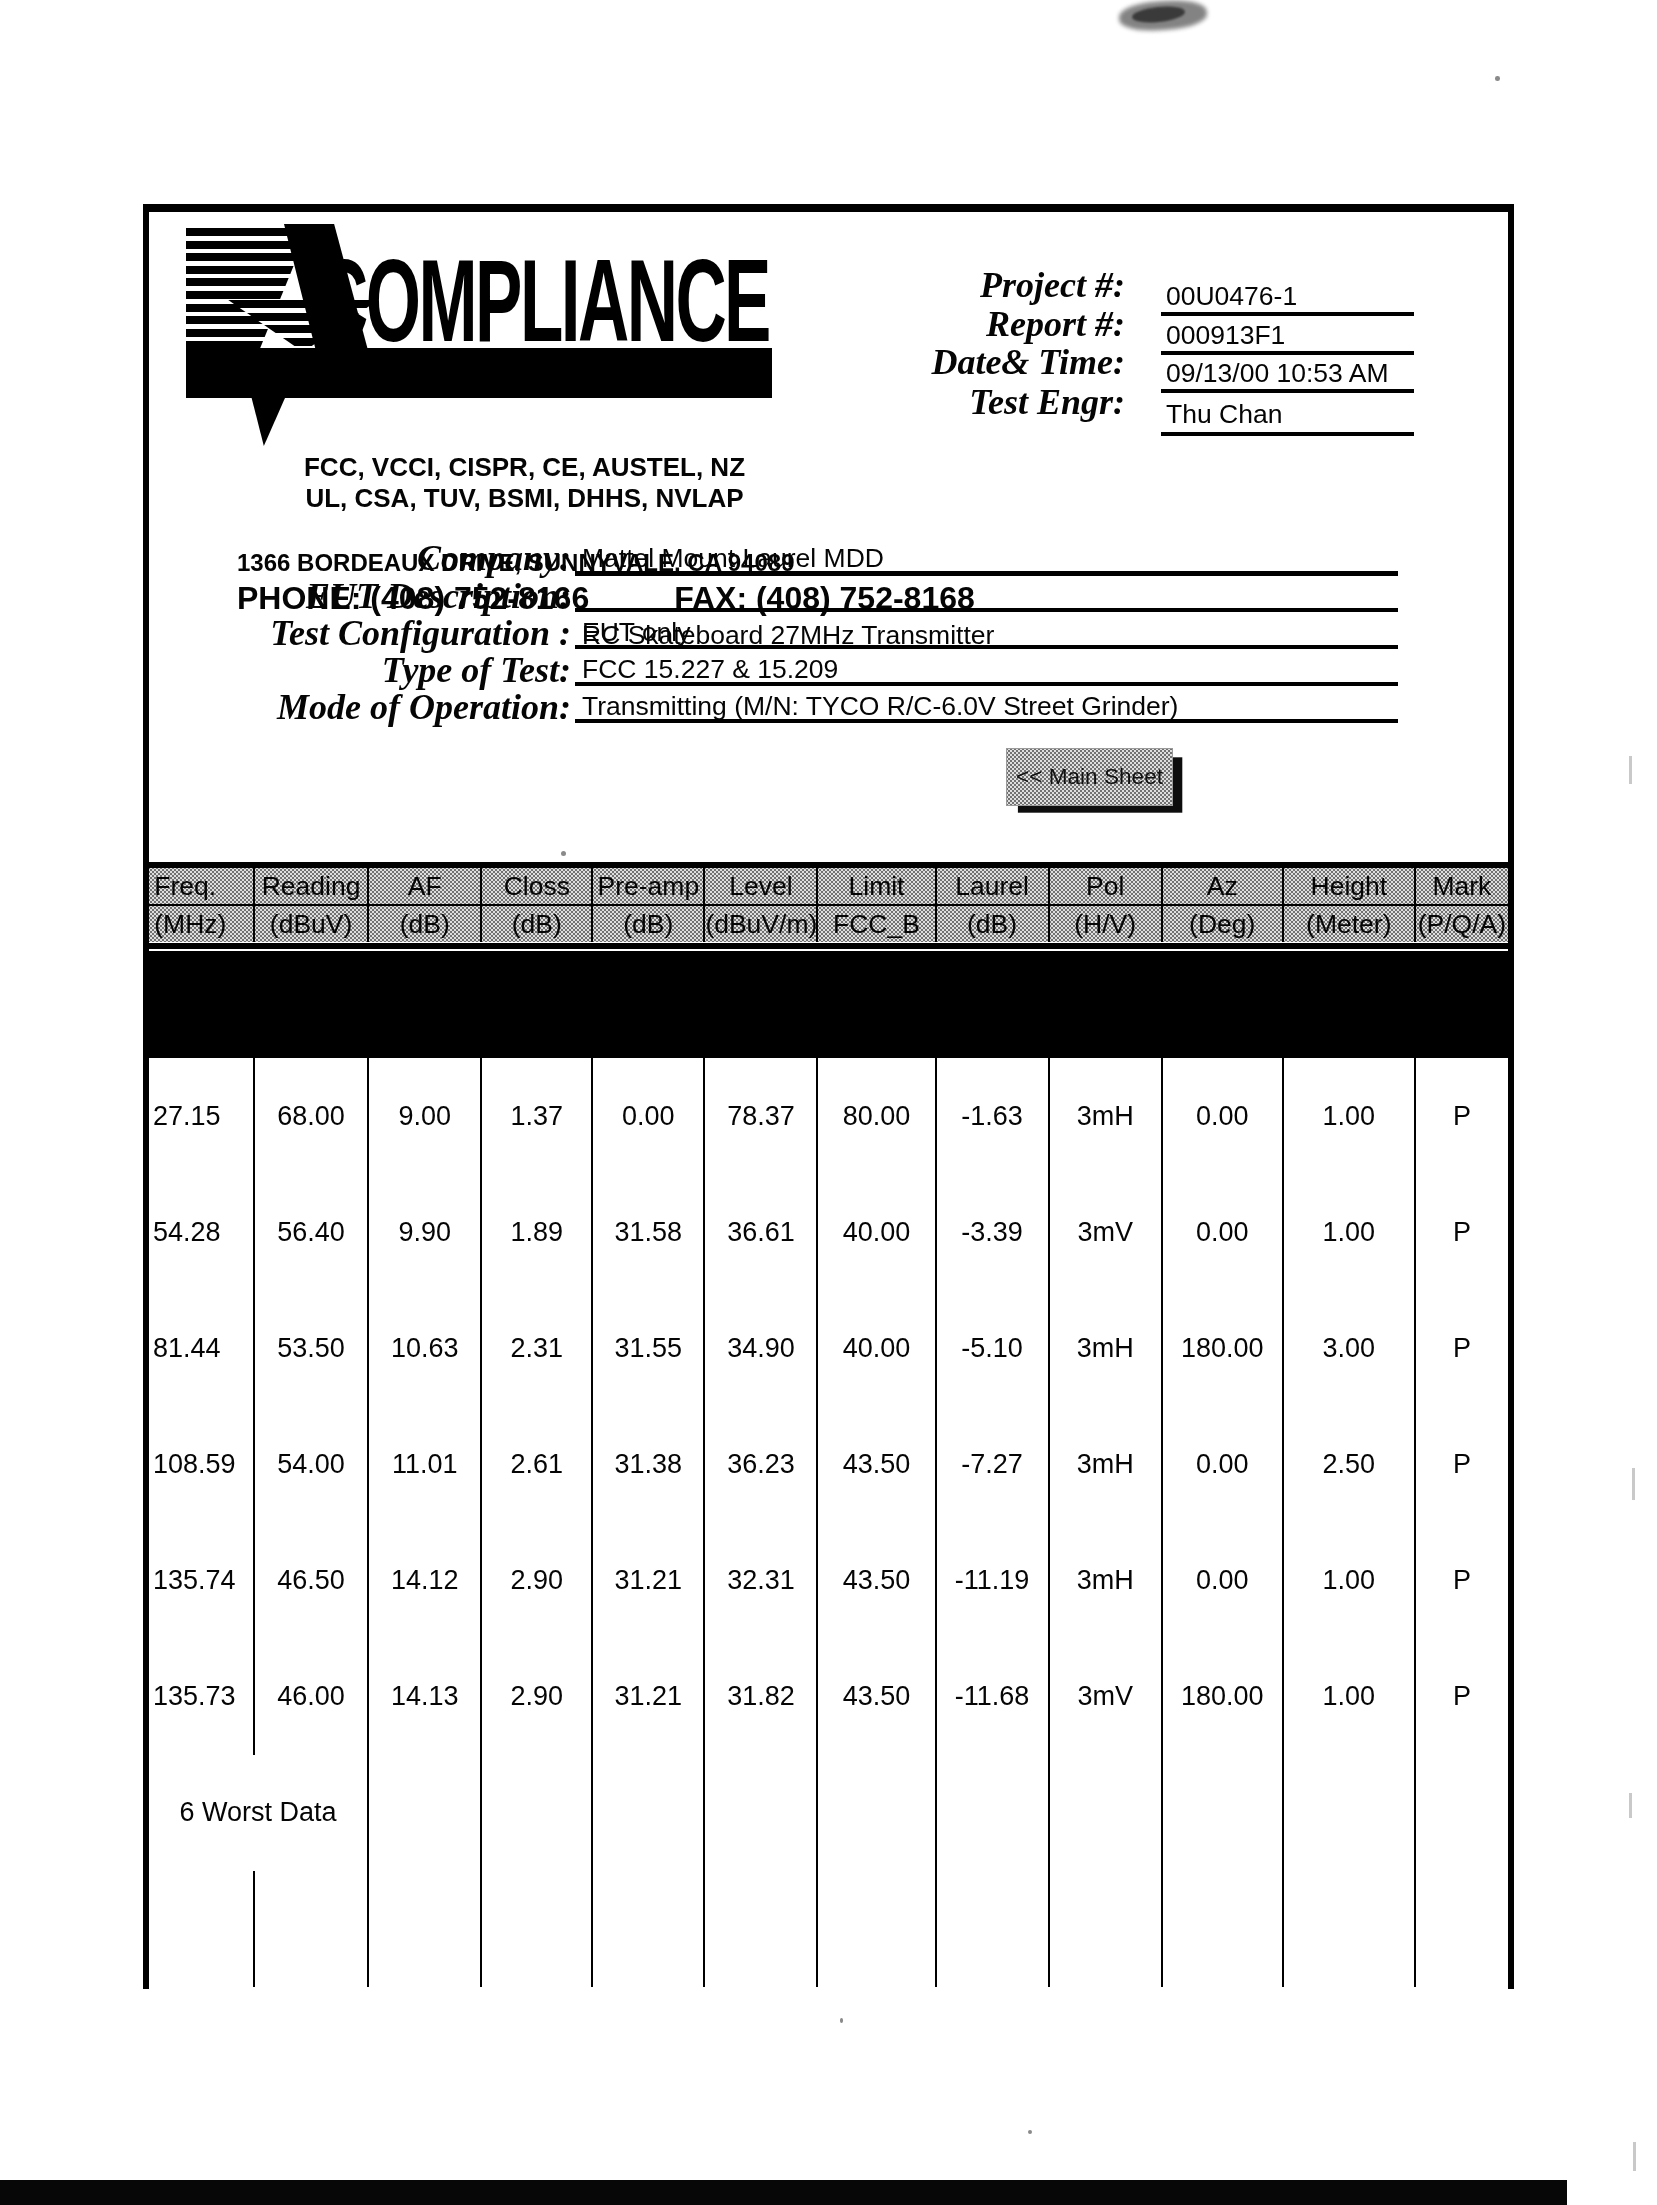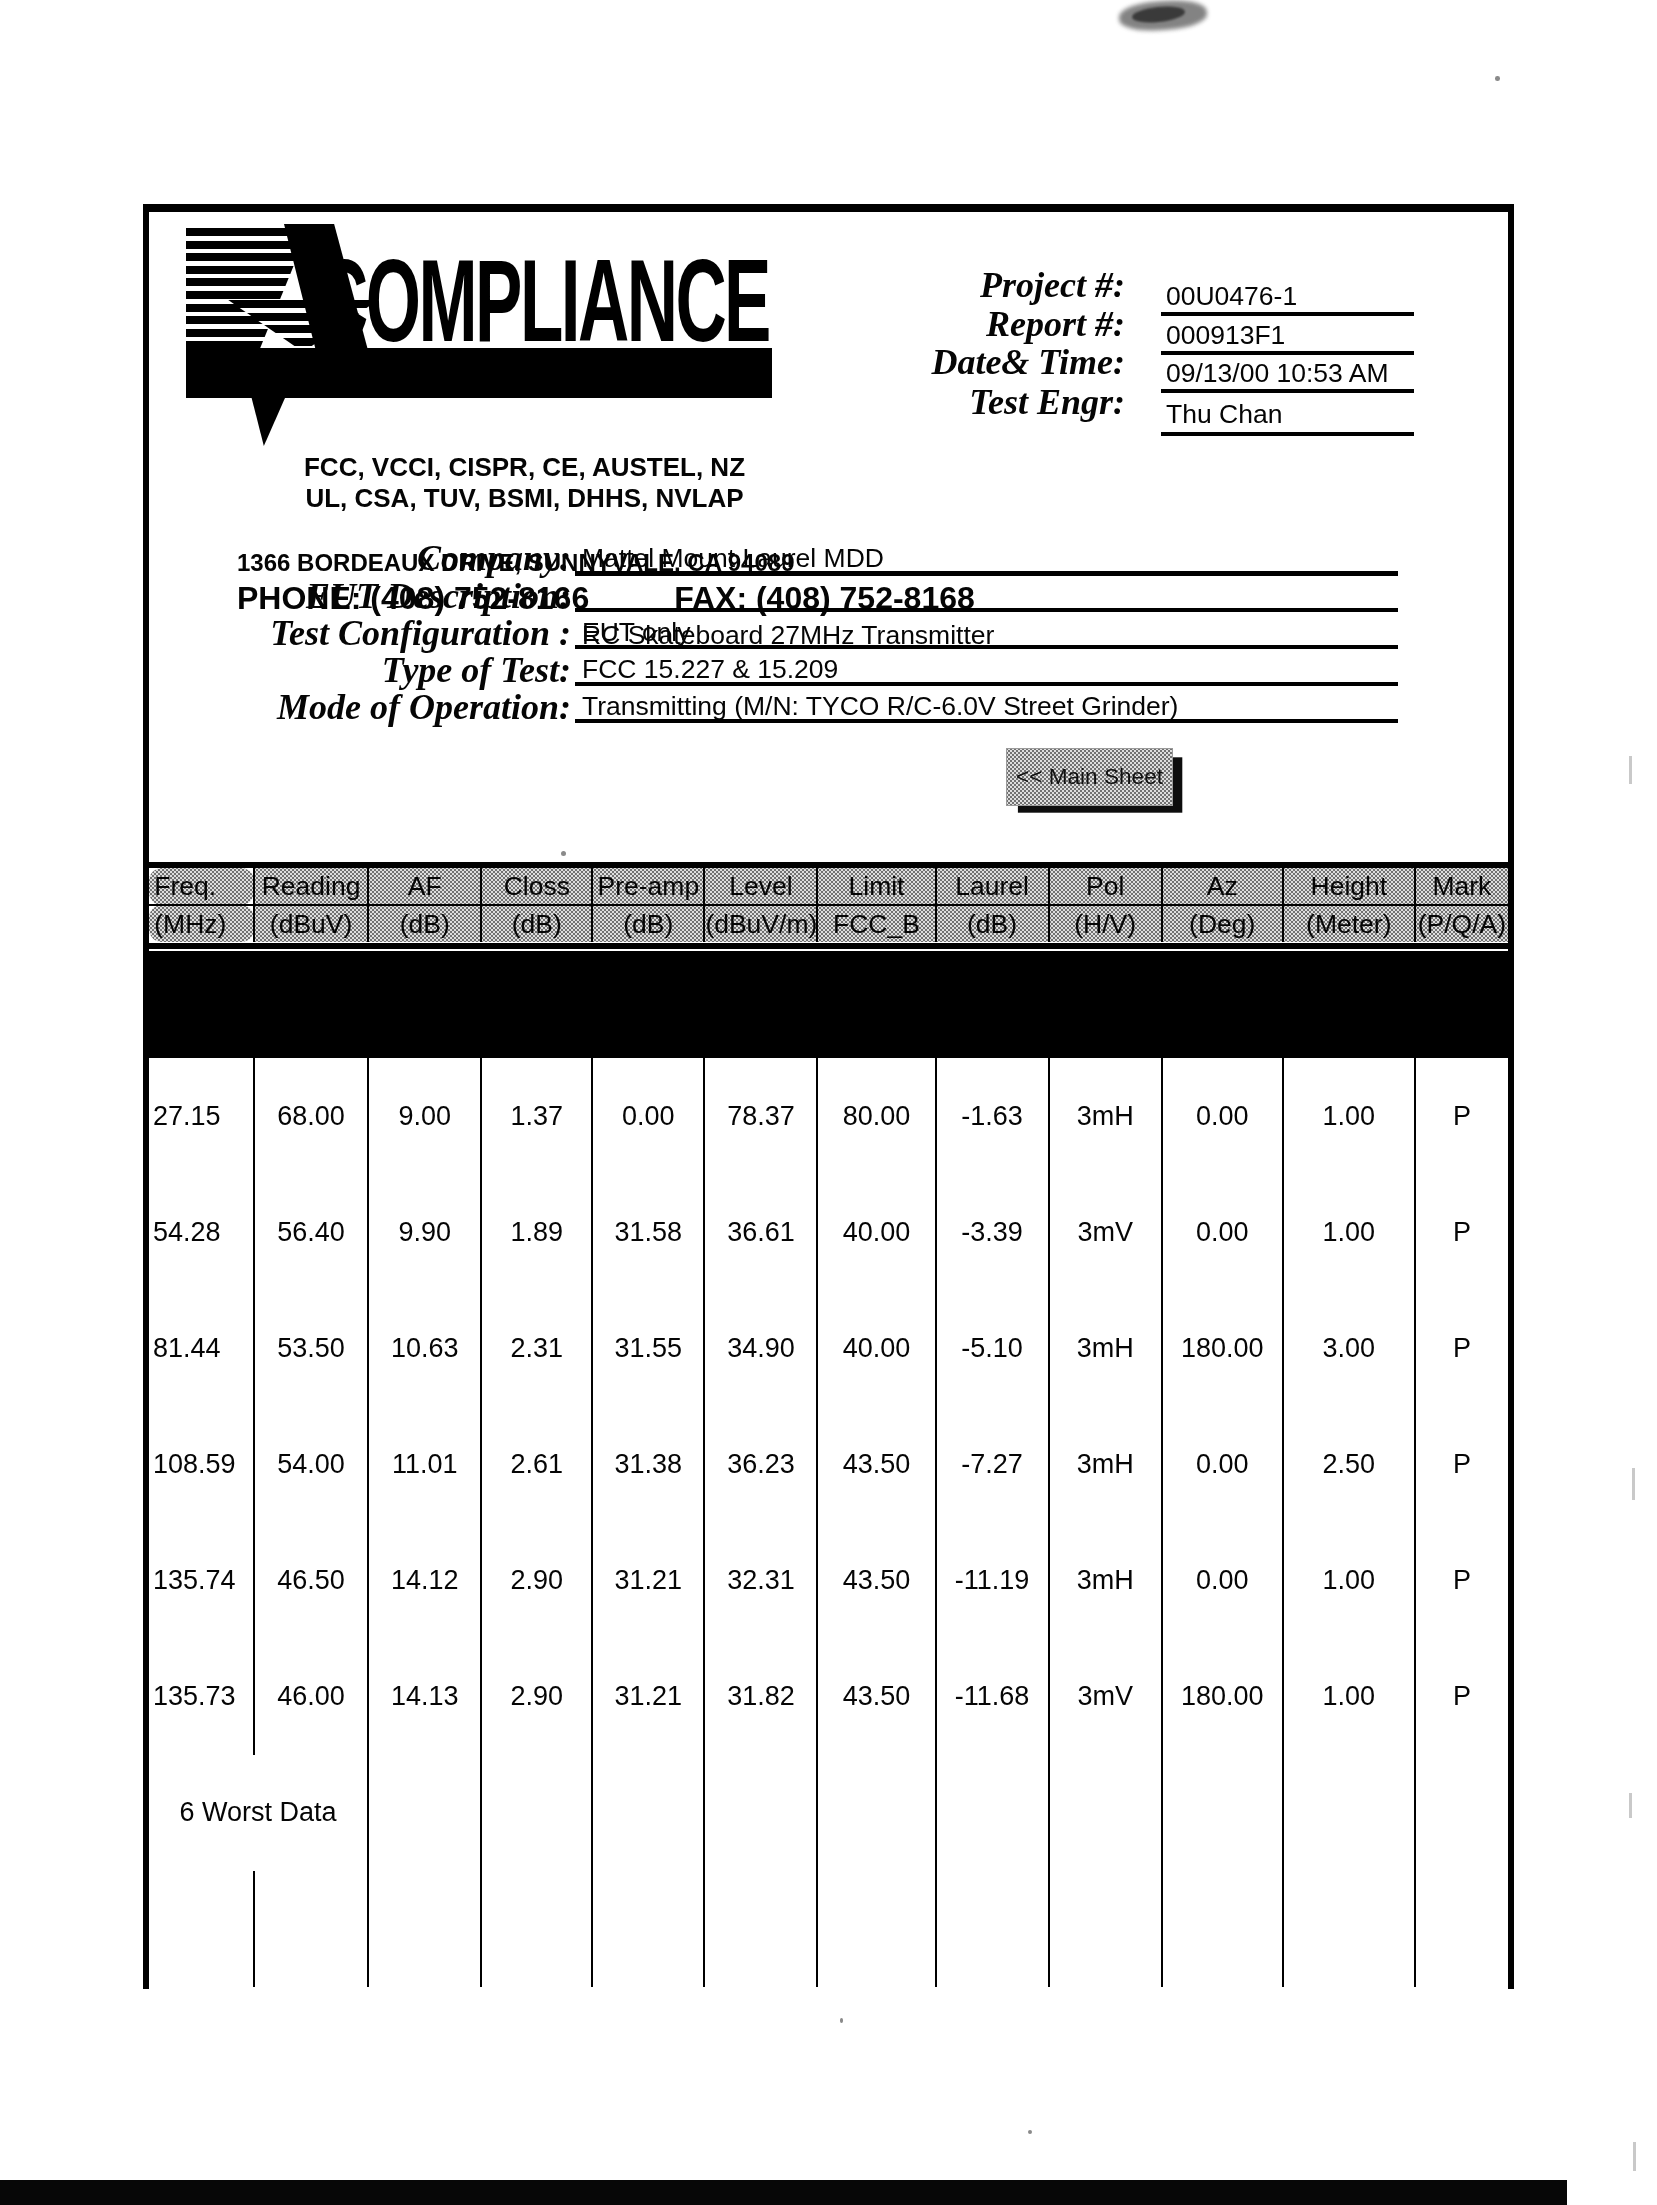--- a/index.html
+++ b/index.html
@@ -57,21 +57,21 @@
 
   
   #table-wrap{left:149px;top:862px;width:1359px;height:1126px;box-sizing:border-box;
       border-top:6.6px solid #000;}
   #results-table{border-collapse:collapse;table-layout:fixed;width:1359px;height:1119px;}
   #results-table th,#results-table td{padding:0;border-right:2.7px solid #000;overflow:hidden;
       font-weight:400;white-space:nowrap;}
   #results-table th:last-child,#results-table td:last-child{border-right:0;}
   #results-table thead th{height:36px;font-size:26.5px;text-align:center;}
   #results-table thead tr:first-child th{border-bottom:2px solid #000;}
-  #results-table thead th.c0{text-align:left;padding-left:5.3px;border-radius:13px;}
+  #results-table thead th.c0{text-align:left;padding-left:5.3px;}
   tr.divider td{height:10.6px;border-right:0 !important;
       background:linear-gradient(to bottom,#fff 0 1.3px,#000 1.3px 6.6px,#fff 6.6px 8.6px,#000 8.6px 10.6px);}
   #results-table tbody td{height:40px;font-size:27px;text-align:center;}
   #results-table tbody td.c0{text-align:left;padding-left:4px;}
   tr.worst-row td.note{text-align:left;padding-left:4px;font-size:27px;}
   tr.filler td{height:auto;}
 </style>
 </head>
 <body>
 

